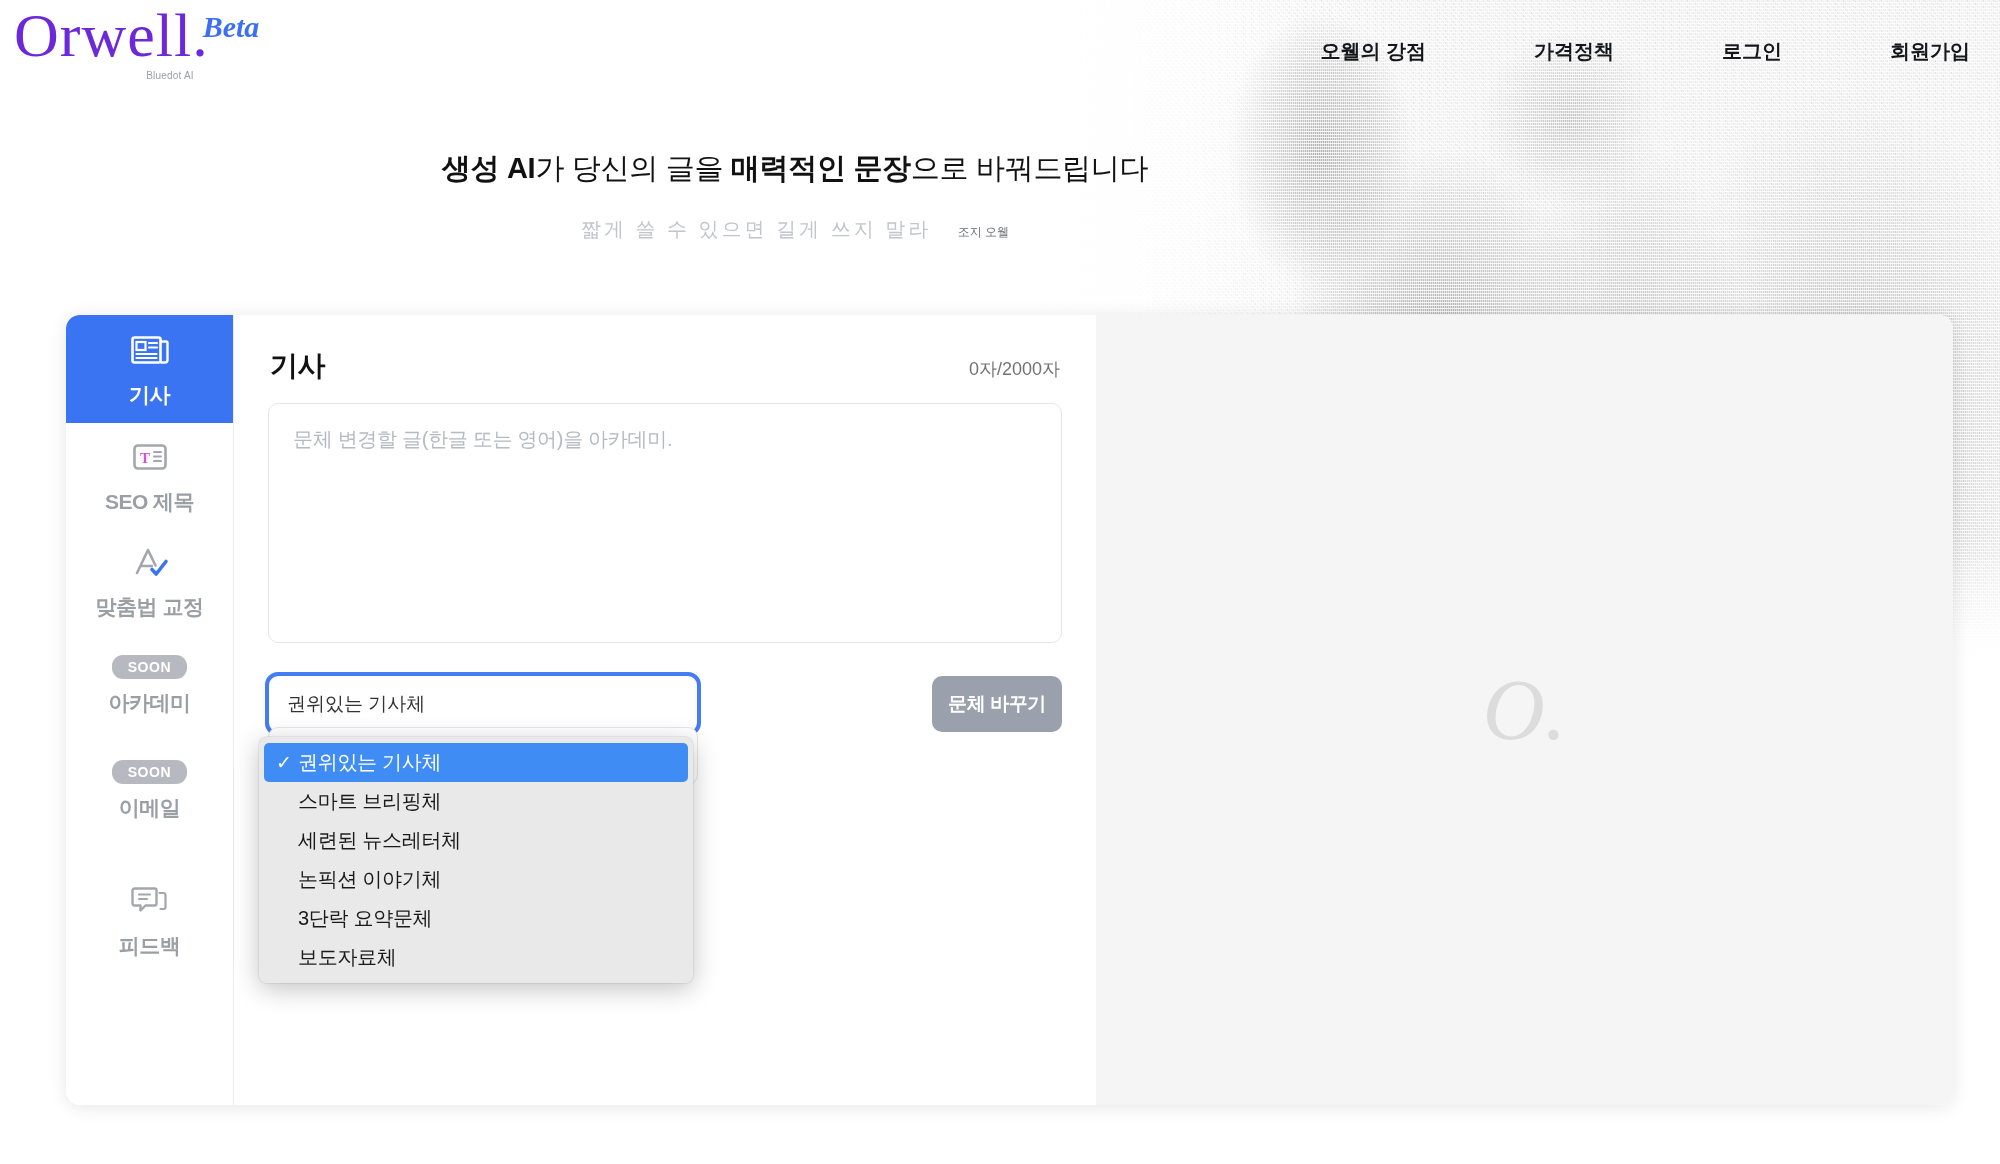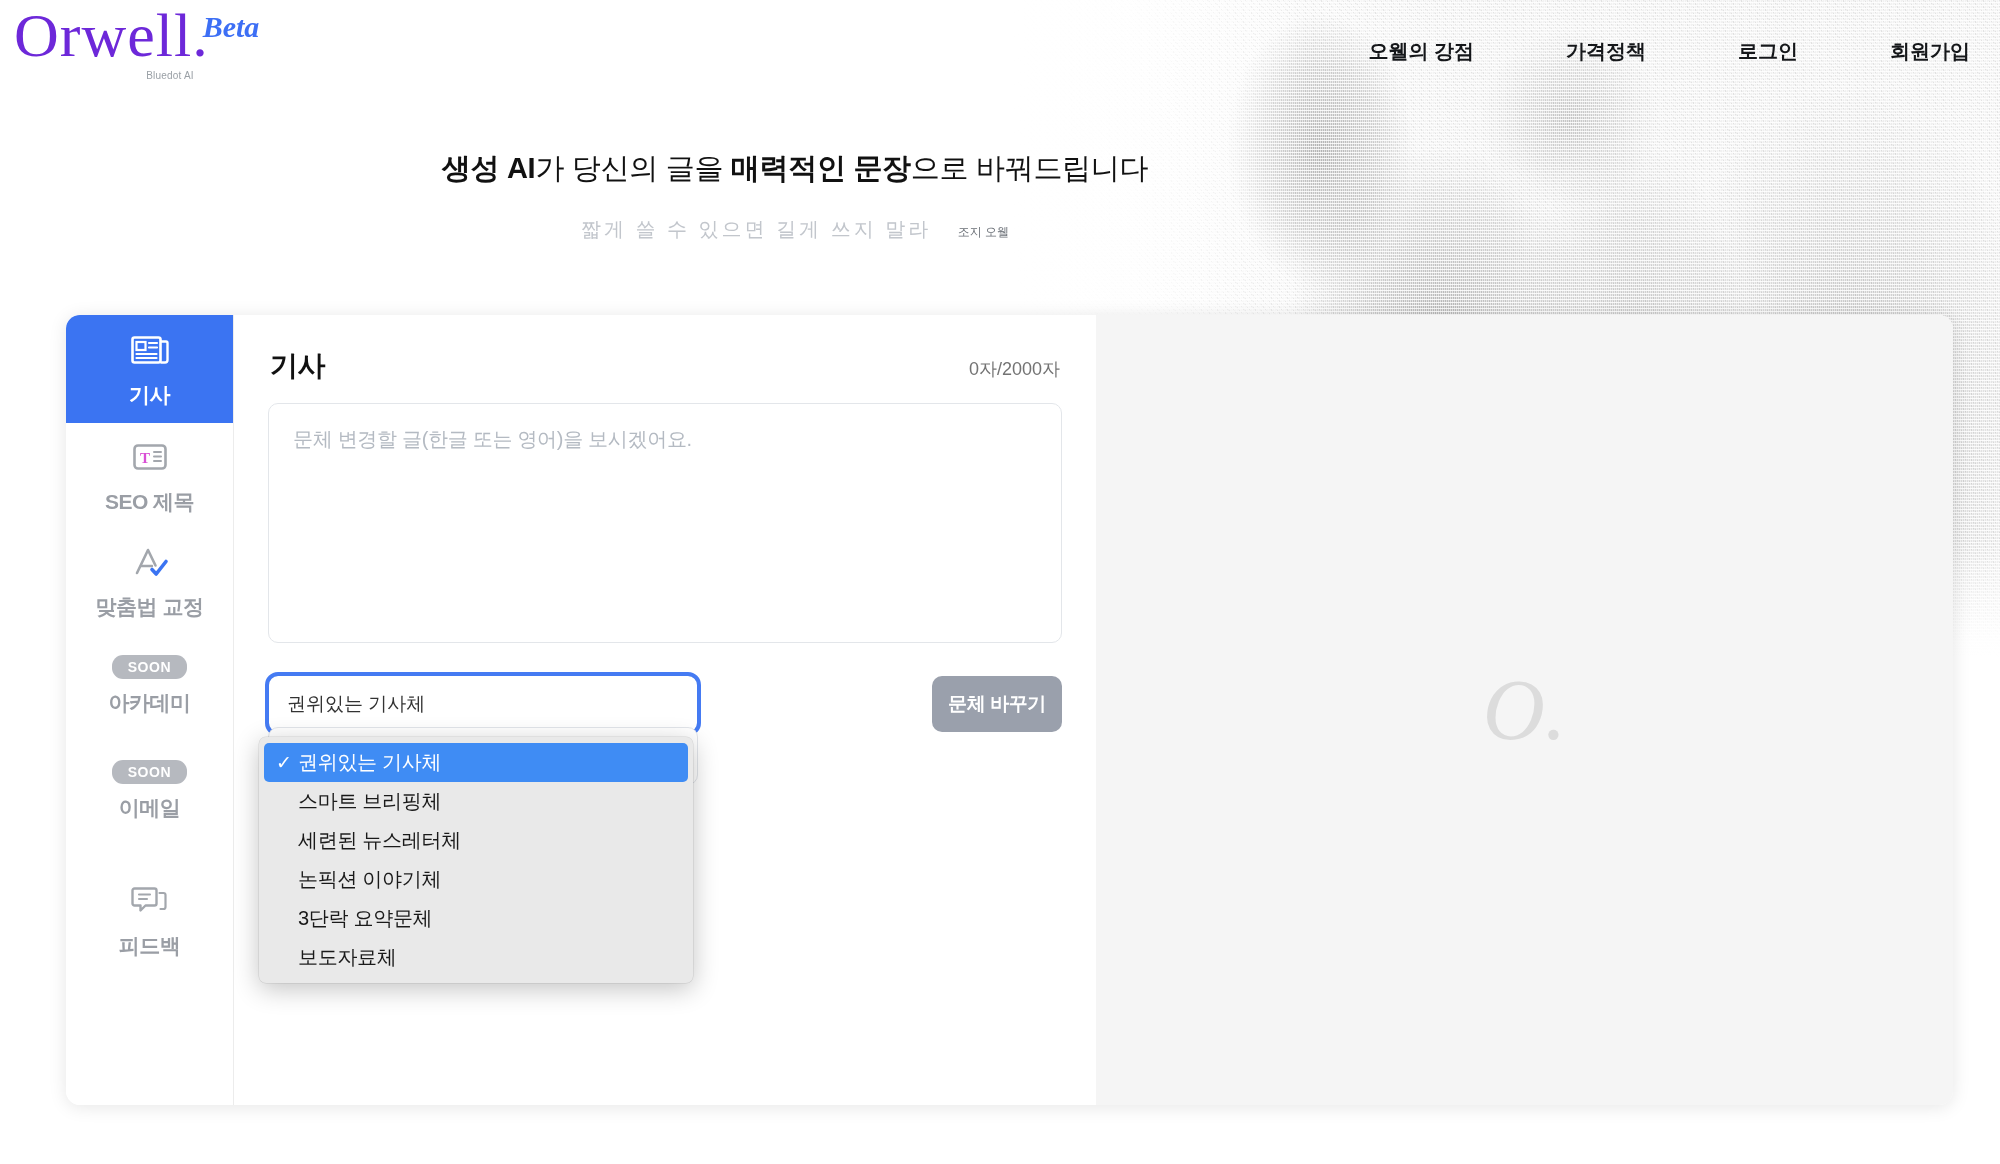--- a/index.html
+++ b/index.html
@@ -60,21 +60,21 @@
   }
   .logo-beta {
     font-family: "Liberation Serif", "DejaVu Serif", serif;
     font-style: italic; font-size: 30px; font-weight: 700;
     color: #3d6ff5; margin-left: -6px; margin-top: 6px;
   }
   .logo-sub {
     font-size: 10px; color: #9aa0a6; text-align: center;
     margin-top: 4px; margin-left: 42px; letter-spacing: .2px;
   }
-  .nav { position: absolute; right: 30px; top: 32px; display: flex; gap: 0; align-items: center; }
+  .nav { position: absolute; right: 30px; top: 32px; display: flex; gap: 16px; align-items: center; }
   .nav-item {
     font-size: 20px; font-weight: 700; color: #15171a;
     padding: 6px 0; margin-left: 92px; cursor: pointer; white-space: nowrap;
   }
   .nav-item:first-child { margin-left: 0; }
 
   
   .hero-text { position: absolute; left: 0; top: 150px; width: 1590px; text-align: center; z-index: 6; }
   .headline { font-size: 29px; color: #111; letter-spacing: -.3px; line-height: 1.3; }
   .headline b { font-weight: 800; }
@@ -287,21 +287,21 @@
       </div>
     </div>
 
     <div class="editor">
       <div class="editor-head">
         <div class="editor-title">기사</div>
         <div class="char-count">0자/2000자</div>
       </div>
 
       <div class="textarea-box">
-        <div class="textarea-ph">문체 변경할 글(한글 또는 영어)을 보시겠어요.</div>
+        <div class="textarea-ph">문체 변경할 글(한글 또는 영어)을 아카데미.</div>
       </div>
 
       <div class="control-row">
         <div class="style-select">
           <span>권위있는 기사체</span>
         </div>
         <button class="run-btn">문체 바꾸기</button>
       </div>
 
       <div class="second-box"></div>

